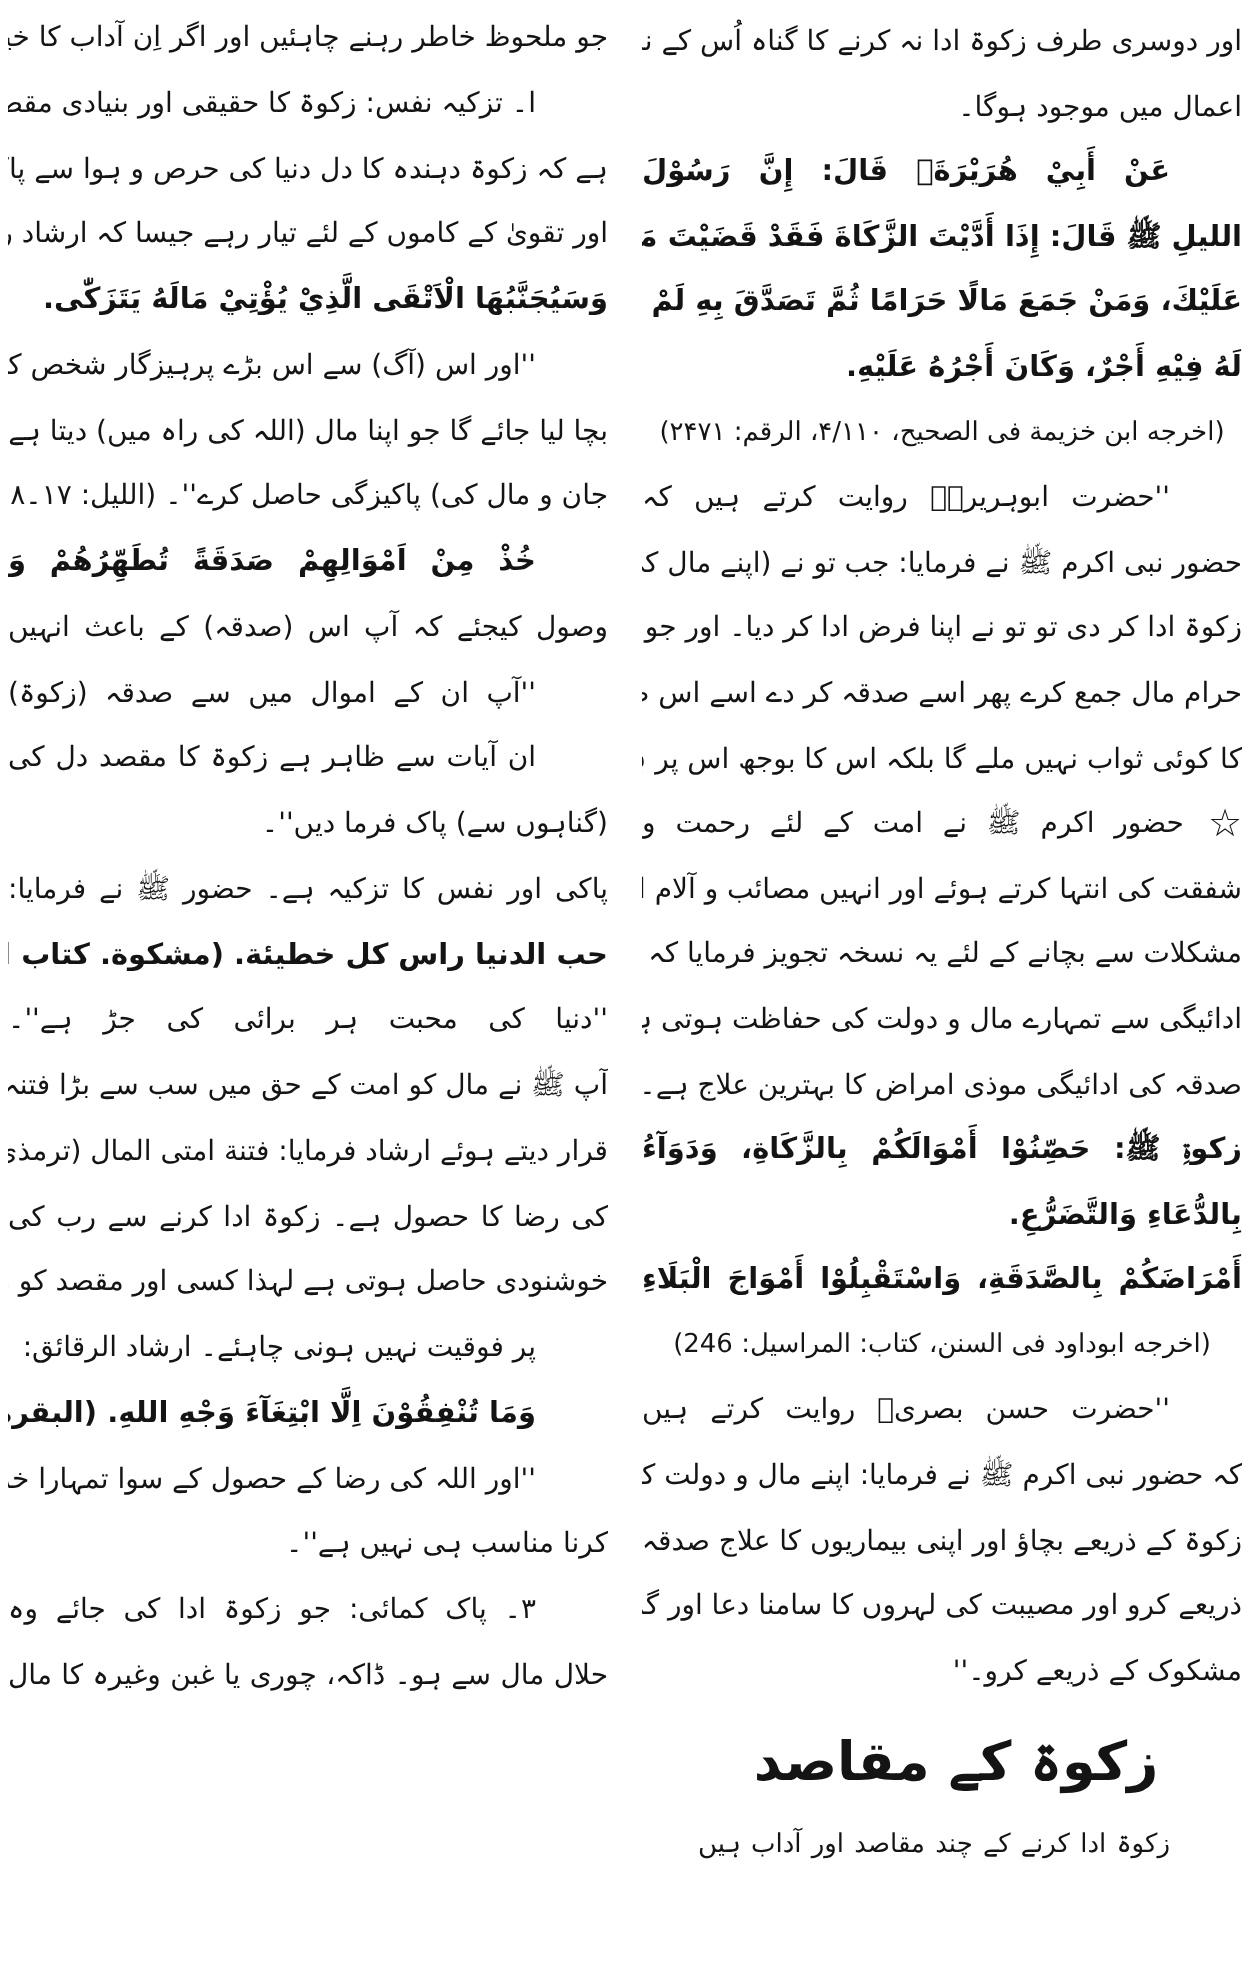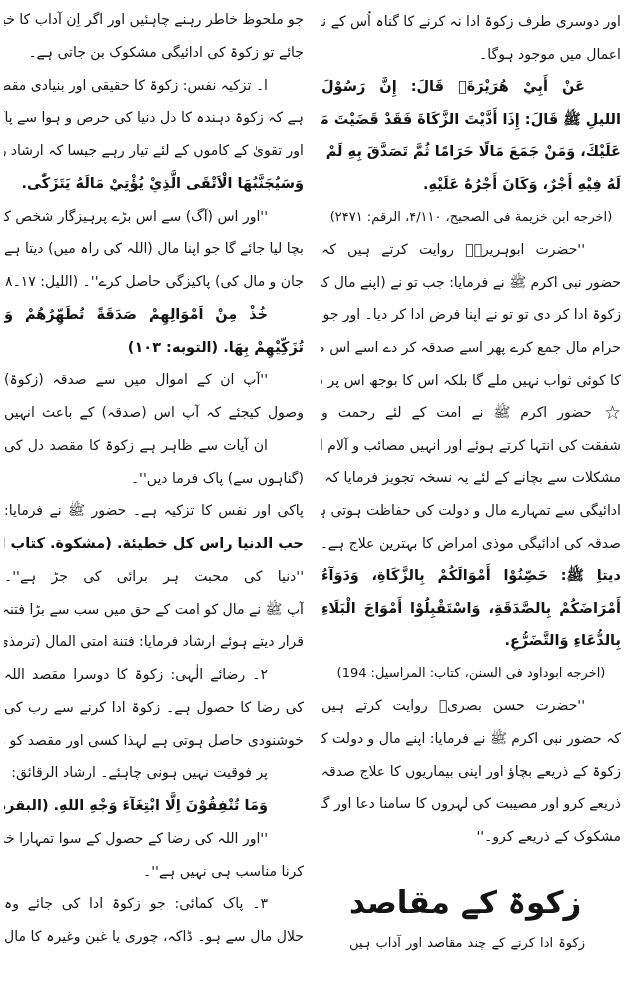--- a/index.html
+++ b/index.html
@@ -29,24 +29,24 @@
   .line.indent{padding-right:36px;}
   
   .line.a{font-weight:bold;font-size:14.5px;}
   
   .line.c{text-align:center;text-align-last:center;font-size:13px;}
   
   .line.starline{display:flex;align-items:center;gap:12px;}
   .line.starline .startext{flex:1;text-align:justify;text-align-last:justify;overflow:hidden;}
   .star{font-size:19px;flex:0 0 auto;line-height:1;}
   .heading{
-    margin-top:26px;
+    margin-top:6px;
     height:48px;line-height:48px;
-    font-size:31px;font-weight:bold;
-    text-align:left;padding-left:28px;padding-right:14px;
+    font-size:27px;font-weight:bold;
+    text-align:center;padding-left:28px;padding-right:14px;
     white-space:nowrap;overflow:hidden;
   }
   .subline{
     height:34px;line-height:34px;
     font-size:13px;padding-right:36px;
     text-align:justify;text-align-last:justify;
     white-space:nowrap;overflow:hidden;margin-left:28px;
   }
 </style>
 </head>
@@ -68,55 +68,52 @@
     <div class="line">حرام مال جمع کرے پھر اسے صدقہ کر دے اسے اس صدقہ</div>
     <div class="line last">کا کوئی ثواب نہیں ملے گا بلکہ اس کا بوجھ اس پر ہوگا۔''</div>
     <div class="line starline">
       <span class="star">☆</span>
       <span class="startext">حضور اکرم ﷺ نے امت کے لئے رحمت و</span>
     </div>
     <div class="line">شفقت کی انتہا کرتے ہوئے اور انہیں مصائب و آلام اور</div>
     <div class="line">مشکلات سے بچانے کے لئے یہ نسخہ تجویز فرمایا کہ زکوۃ کی</div>
     <div class="line">ادائیگی سے تمہارے مال و دولت کی حفاظت ہوتی ہے اور</div>
     <div class="line last">صدقہ کی ادائیگی موذی امراض کا بہترین علاج ہے۔</div>
-    <div class="line a">دیتاِ ﷺ: حَصِّنُوْا أَمْوَالَكُمْ بِالزَّكَاةِ، وَدَوَآءُ</div>
+    <div class="line a">زکوۃِ ﷺ: حَصِّنُوْا أَمْوَالَكُمْ بِالزَّكَاةِ، وَدَوَآءُ</div>
+    <div class="line a last">بِالدُّعَاءِ وَالتَّضَرُّعِ.</div>
     <div class="line a">أَمْرَاضَكُمْ بِالصَّدَقَةِ، وَاسْتَقْبِلُوْا أَمْوَاجَ الْبَلَاءِ</div>
-    <div class="line a last">بِالدُّعَاءِ وَالتَّضَرُّعِ.</div>
-    <div class="line c">(اخرجه ابوداود فی السنن، کتاب: المراسیل: 194)</div>
+    <div class="line c">(اخرجه ابوداود فی السنن، کتاب: المراسیل: 246)</div>
     <div class="line indent">''حضرت حسن بصریؓ روایت کرتے ہیں</div>
     <div class="line">کہ حضور نبی اکرم ﷺ نے فرمایا: اپنے مال و دولت کو</div>
     <div class="line">زکوۃ کے ذریعے بچاؤ اور اپنی بیماریوں کا علاج صدقہ کے</div>
     <div class="line">ذریعے کرو اور مصیبت کی لہروں کا سامنا دعا اور گریہ و</div>
     <div class="line last">مشکوک کے ذریعے کرو۔''</div>
     <div class="heading">زکوۃ کے مقاصد</div>
     <div class="subline">زکوۃ ادا کرنے کے چند مقاصد اور آداب ہیں</div>
   </div>
 
   <div class="col col-left">
     <div class="line">جو ملحوظ خاطر رہنے چاہئیں اور اگر اِن آداب کا خیال نہ رکھا</div>
-    <div class="line last">جائے تو زکوۃ کی ادائیگی مشکوک بن جاتی ہے۔</div>
     <div class="line indent">ا۔ تزکیہ نفس: زکوۃ کا حقیقی اور بنیادی مقصد یہ</div>
     <div class="line">ہے کہ زکوۃ دہندہ کا دل دنیا کی حرص و ہوا سے پاک ہو جائے</div>
     <div class="line">اور تقویٰ کے کاموں کے لئے تیار رہے جیسا کہ ارشاد ربانی۔</div>
     <div class="line a last">وَسَيُجَنَّبُهَا الْاَتْقَى الَّذِيْ يُؤْتِيْ مَالَهُ يَتَزَكّٰى.</div>
     <div class="line indent">''اور اس (آگ) سے اس بڑے پرہیزگار شخص کو</div>
     <div class="line">بچا لیا جائے گا جو اپنا مال (اللہ کی راہ میں) دیتا ہے کہ (اپنے</div>
     <div class="line">جان و مال کی) پاکیزگی حاصل کرے''۔ (اللیل: ۱۷۔۱۸)</div>
     <div class="line a indent">خُذْ مِنْ اَمْوَالِهِمْ صَدَقَةً تُطَهِّرُهُمْ وَ</div>
-    <div class="line a last">تُزَكِّيْهِمْ بِهَا. (التوبه: ۱۰۳)</div>
+    <div class="line">وصول کیجئے کہ آپ اس (صدقہ) کے باعث انہیں</div>
     <div class="line indent">''آپ ان کے اموال میں سے صدقہ (زکوۃ)</div>
-    <div class="line">وصول کیجئے کہ آپ اس (صدقہ) کے باعث انہیں</div>
     <div class="line indent">ان آیات سے ظاہر ہے زکوۃ کا مقصد دل کی</div>
     <div class="line last">(گناہوں سے) پاک فرما دیں''۔</div>
     <div class="line">پاکی اور نفس کا تزکیہ ہے۔ حضور ﷺ نے فرمایا:</div>
     <div class="line a">حب الدنیا راس کل خطیئة. (مشكوة. كتاب الرقائق)</div>
     <div class="line">''دنیا کی محبت ہر برائی کی جڑ ہے''۔</div>
     <div class="line">آپ ﷺ نے مال کو امت کے حق میں سب سے بڑا فتنہ</div>
     <div class="line">قرار دیتے ہوئے ارشاد فرمایا: فتنة امتی المال (ترمذی)</div>
-    <div class="line indent">۲۔ رضائے الٰہی: زکوۃ کا دوسرا مقصد اللہ</div>
     <div class="line">کی رضا کا حصول ہے۔ زکوۃ ادا کرنے سے رب کی</div>
     <div class="line">خوشنودی حاصل ہوتی ہے لہذا کسی اور مقصد کو رضائے الٰہی</div>
     <div class="line indent last">پر فوقیت نہیں ہونی چاہئے۔ ارشاد الرقائق:</div>
     <div class="line a indent last">وَمَا تُنْفِقُوْنَ اِلَّا ابْتِغَآءَ وَجْهِ اللهِ. (البقره: ۲۷۲)</div>
     <div class="line indent">''اور اللہ کی رضا کے حصول کے سوا تمہارا خرچ</div>
     <div class="line last">کرنا مناسب ہی نہیں ہے''۔</div>
     <div class="line indent">۳۔ پاک کمائی: جو زکوۃ ادا کی جائے وہ</div>
     <div class="line">حلال مال سے ہو۔ ڈاکہ، چوری یا غبن وغیرہ کا مال</div>
   </div>
 

